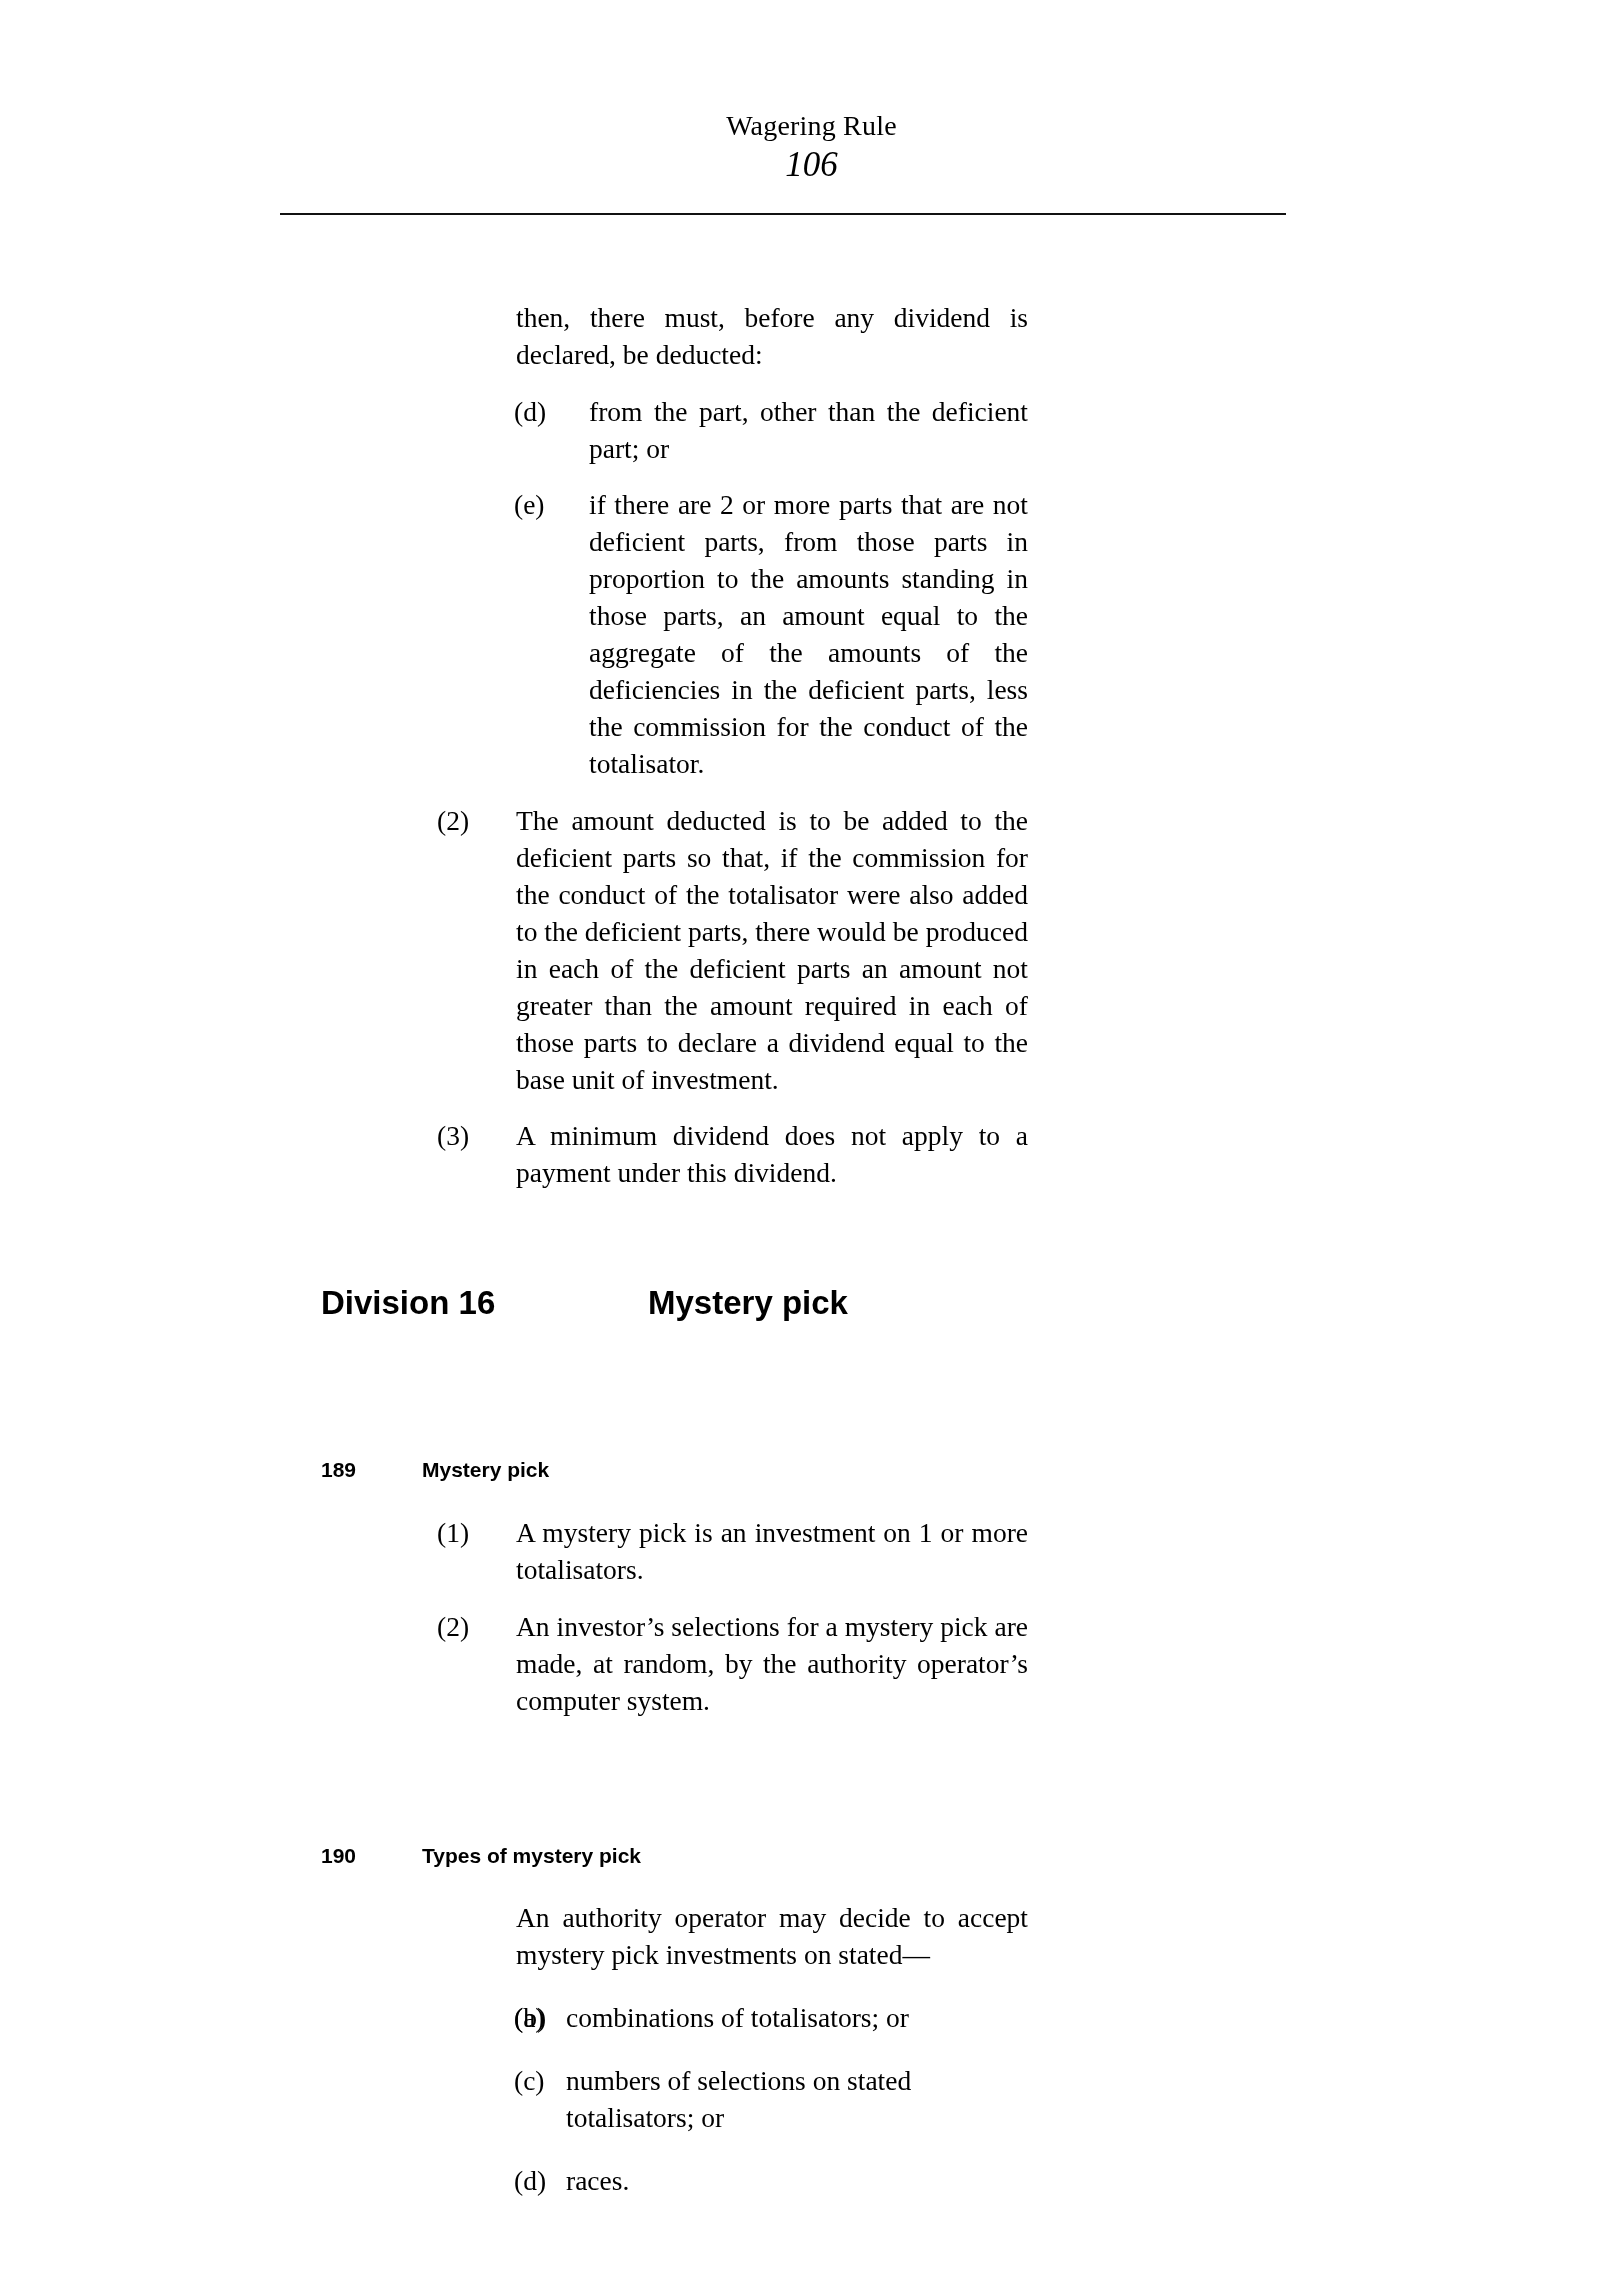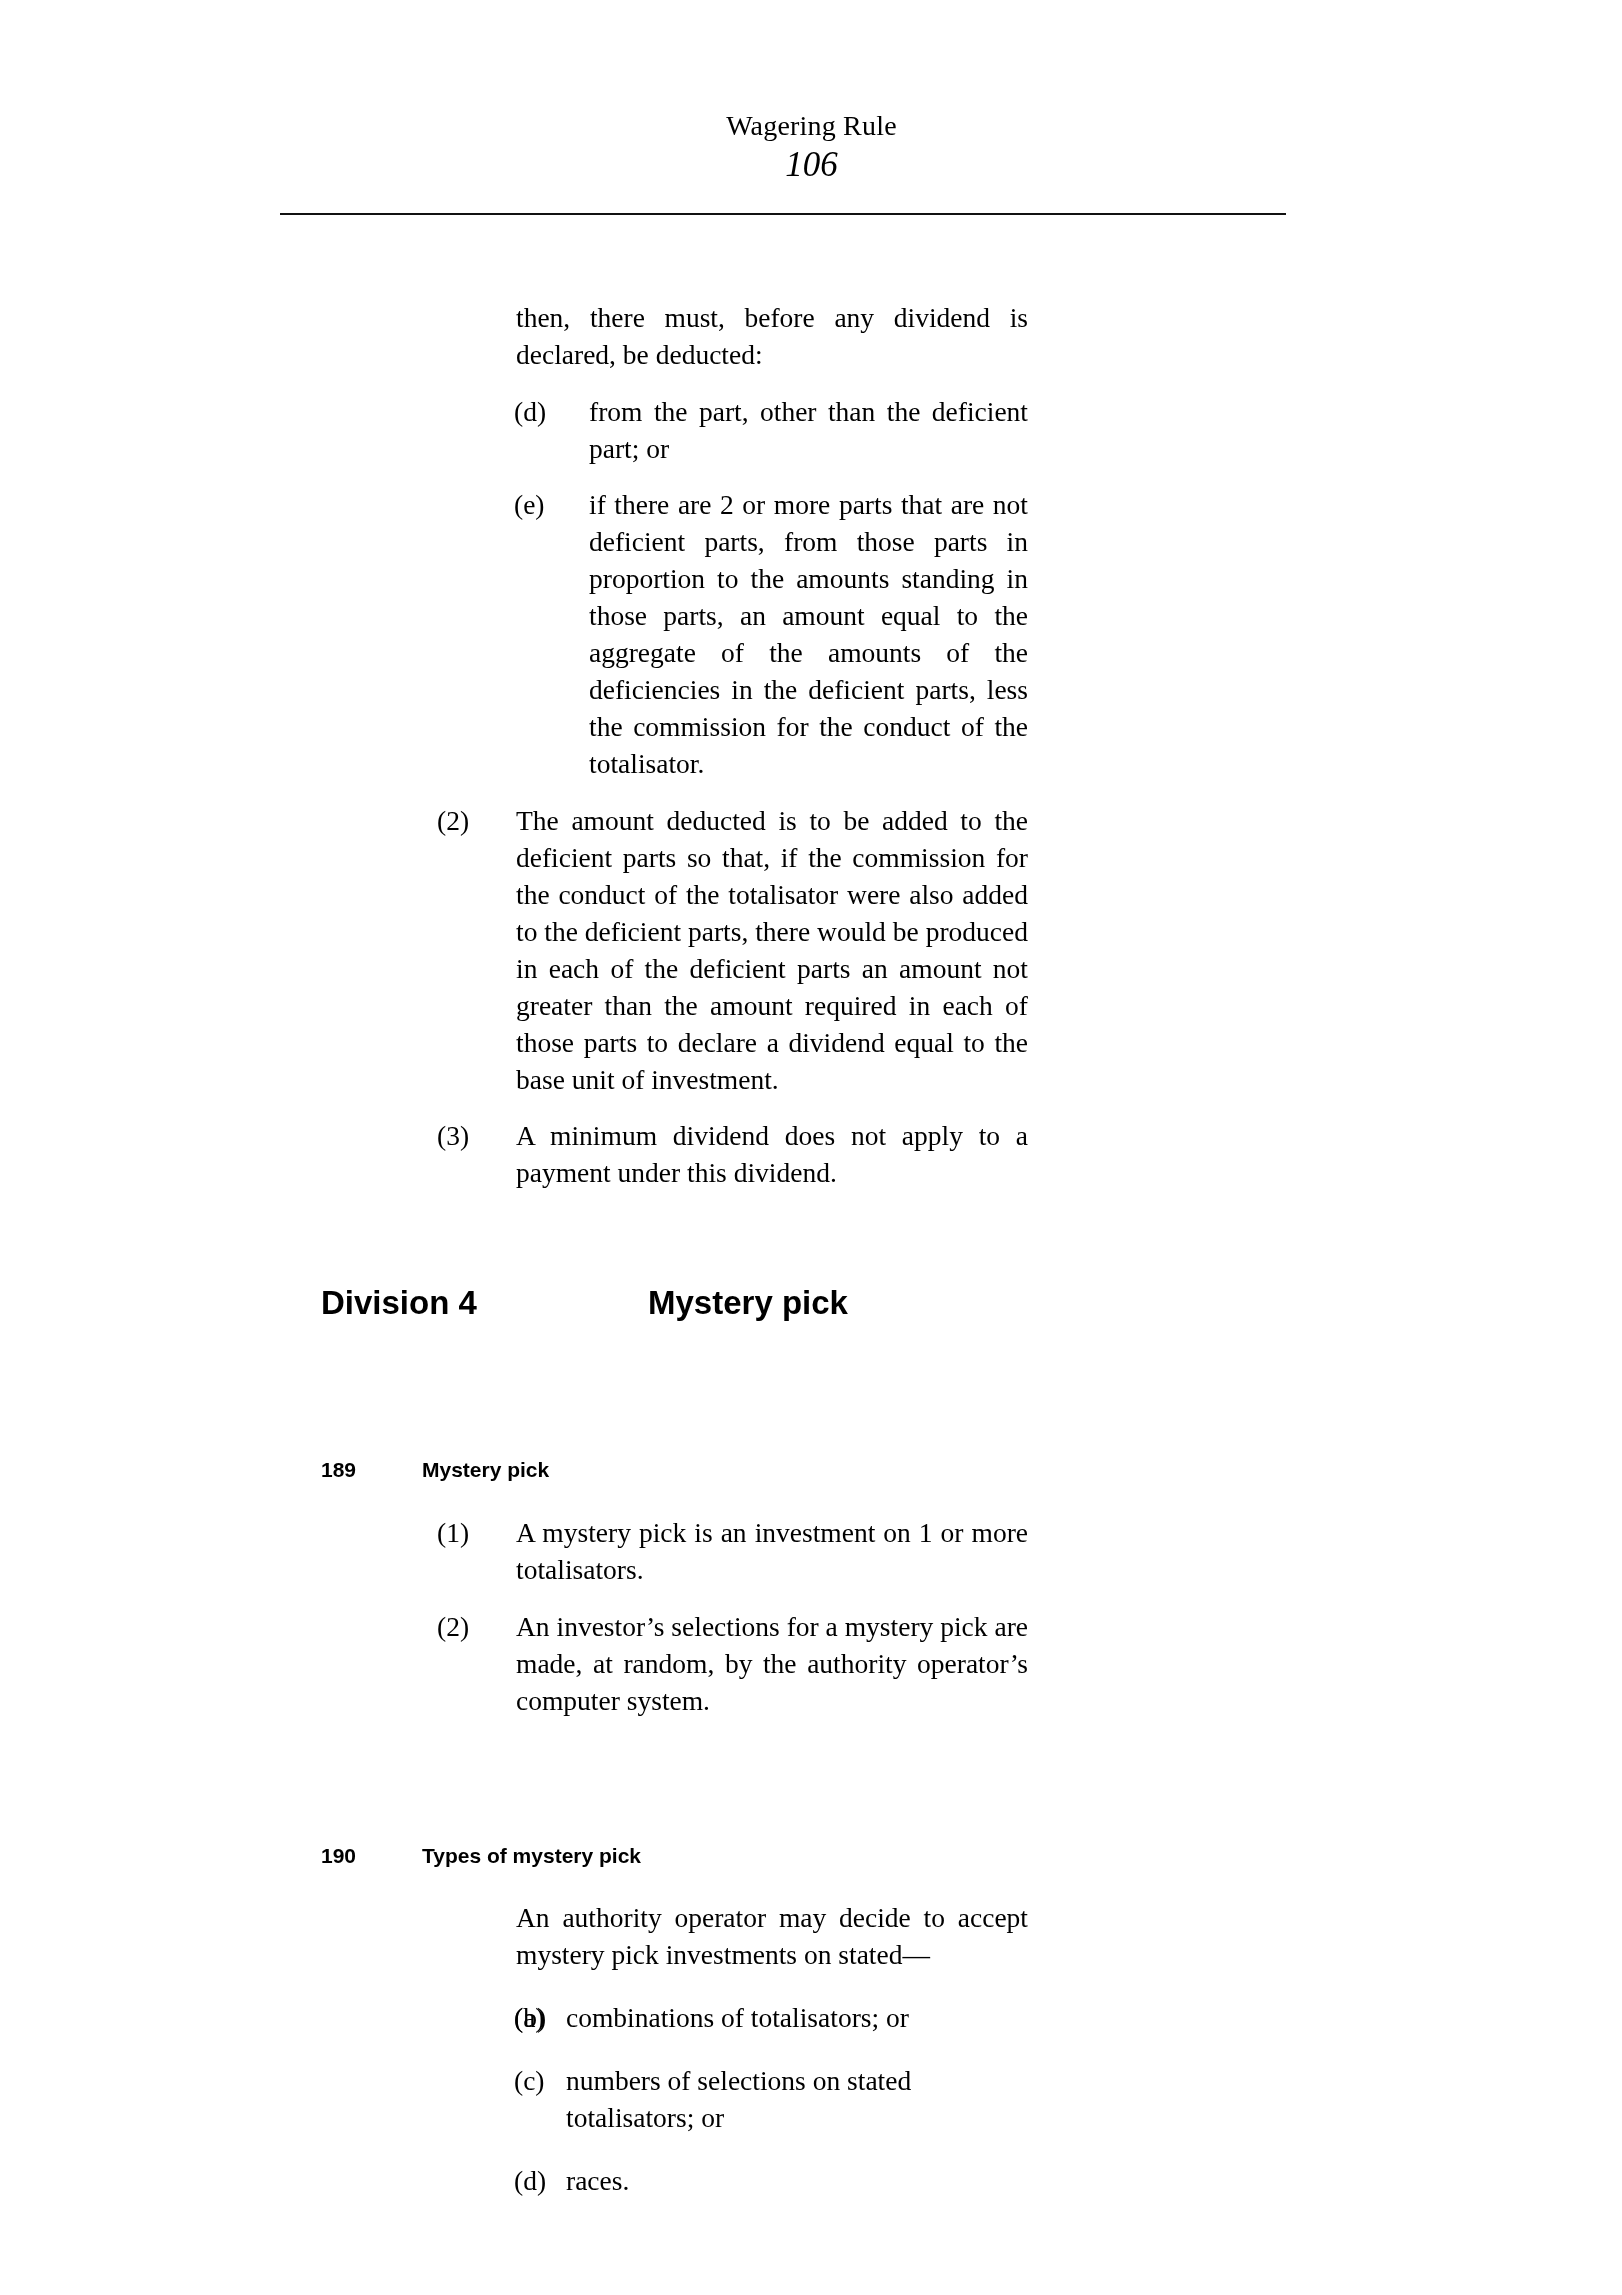--- a/index.html
+++ b/index.html
@@ -180,21 +180,21 @@
       <span class="marker">(2)</span>
       <span class="btext">The amount deducted is to be added to the deficient parts so that, if the commission for the conduct of the totalisator were also added to the deficient parts, there would be produced in each of the deficient parts an amount not greater than the amount required in each of those parts to declare a dividend equal to the base unit of investment.</span>
     </div>
 
     <div class="block lvl-sub">
       <span class="marker">(3)</span>
       <span class="btext">A minimum dividend does not apply to a payment under this dividend.</span>
     </div>
 
     <div class="division">
-      <span class="div-label">Division 4</span>
+      <span class="div-label">Division 16</span>
       <span class="div-title">Mystery pick</span>
     </div>
     <div class="gap-after-div"></div>
 
     <div class="section-head">
       <span class="sec-num">189</span>
       <span class="sec-title">Mystery pick</span>
     </div>
 
     <div class="block lvl-sub">

